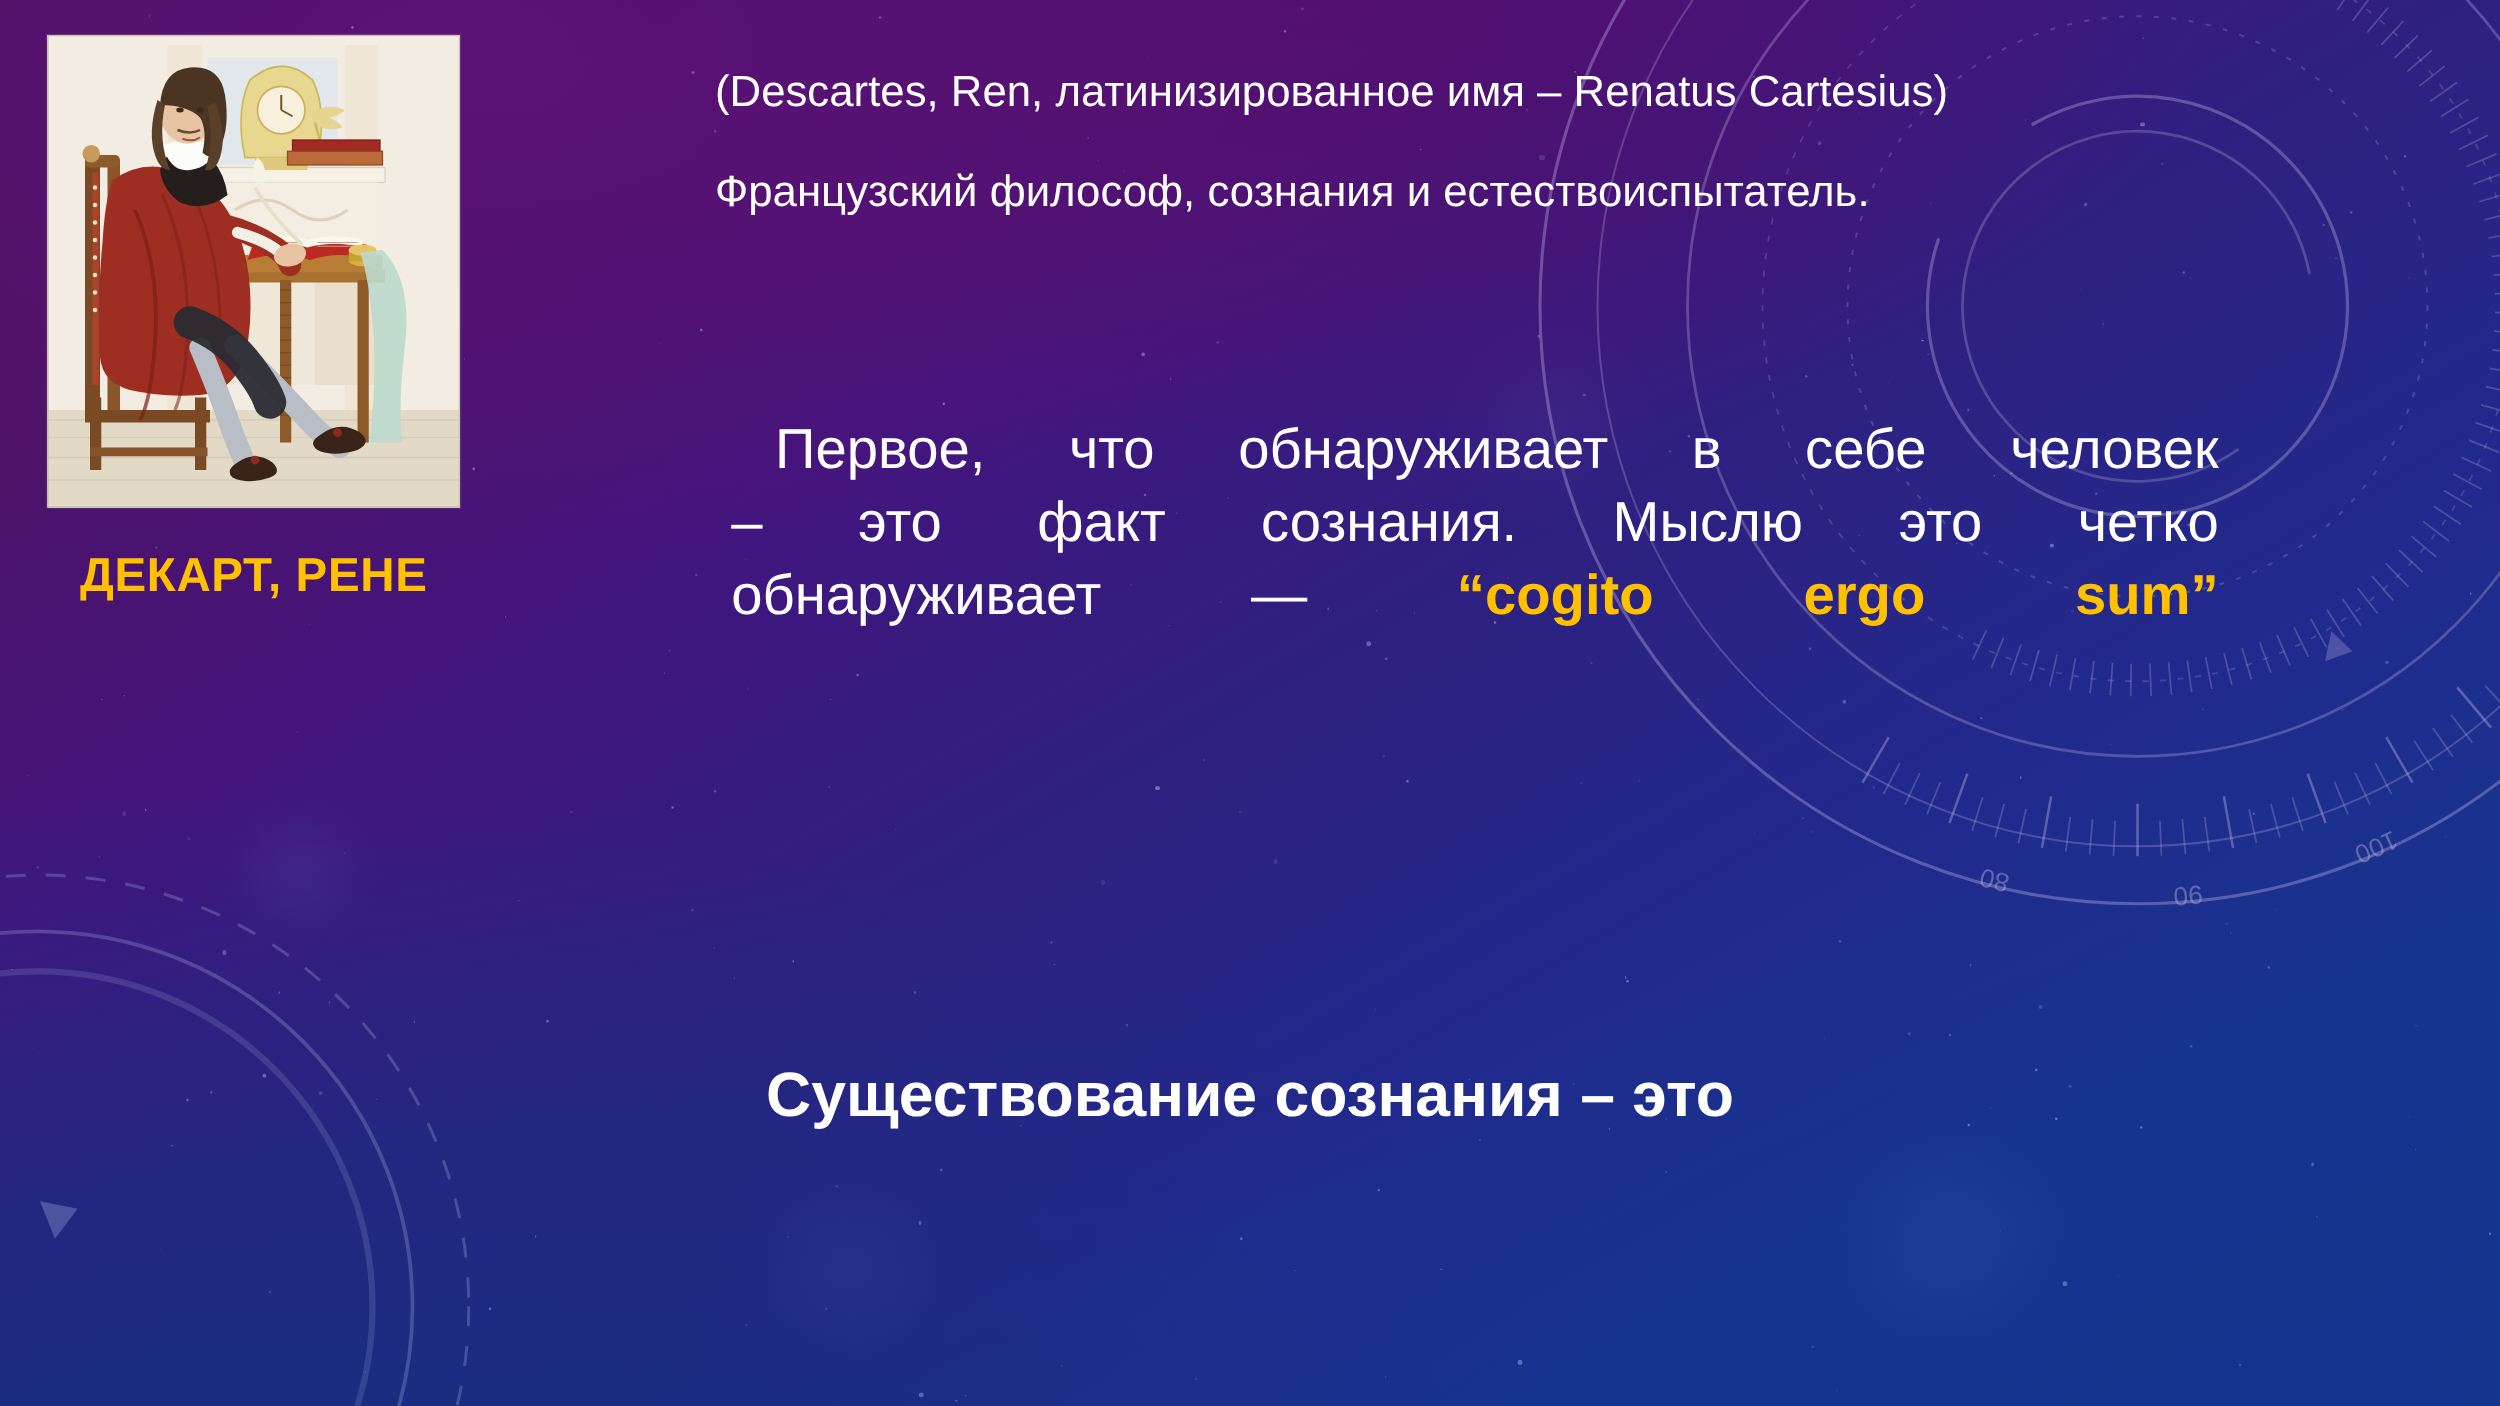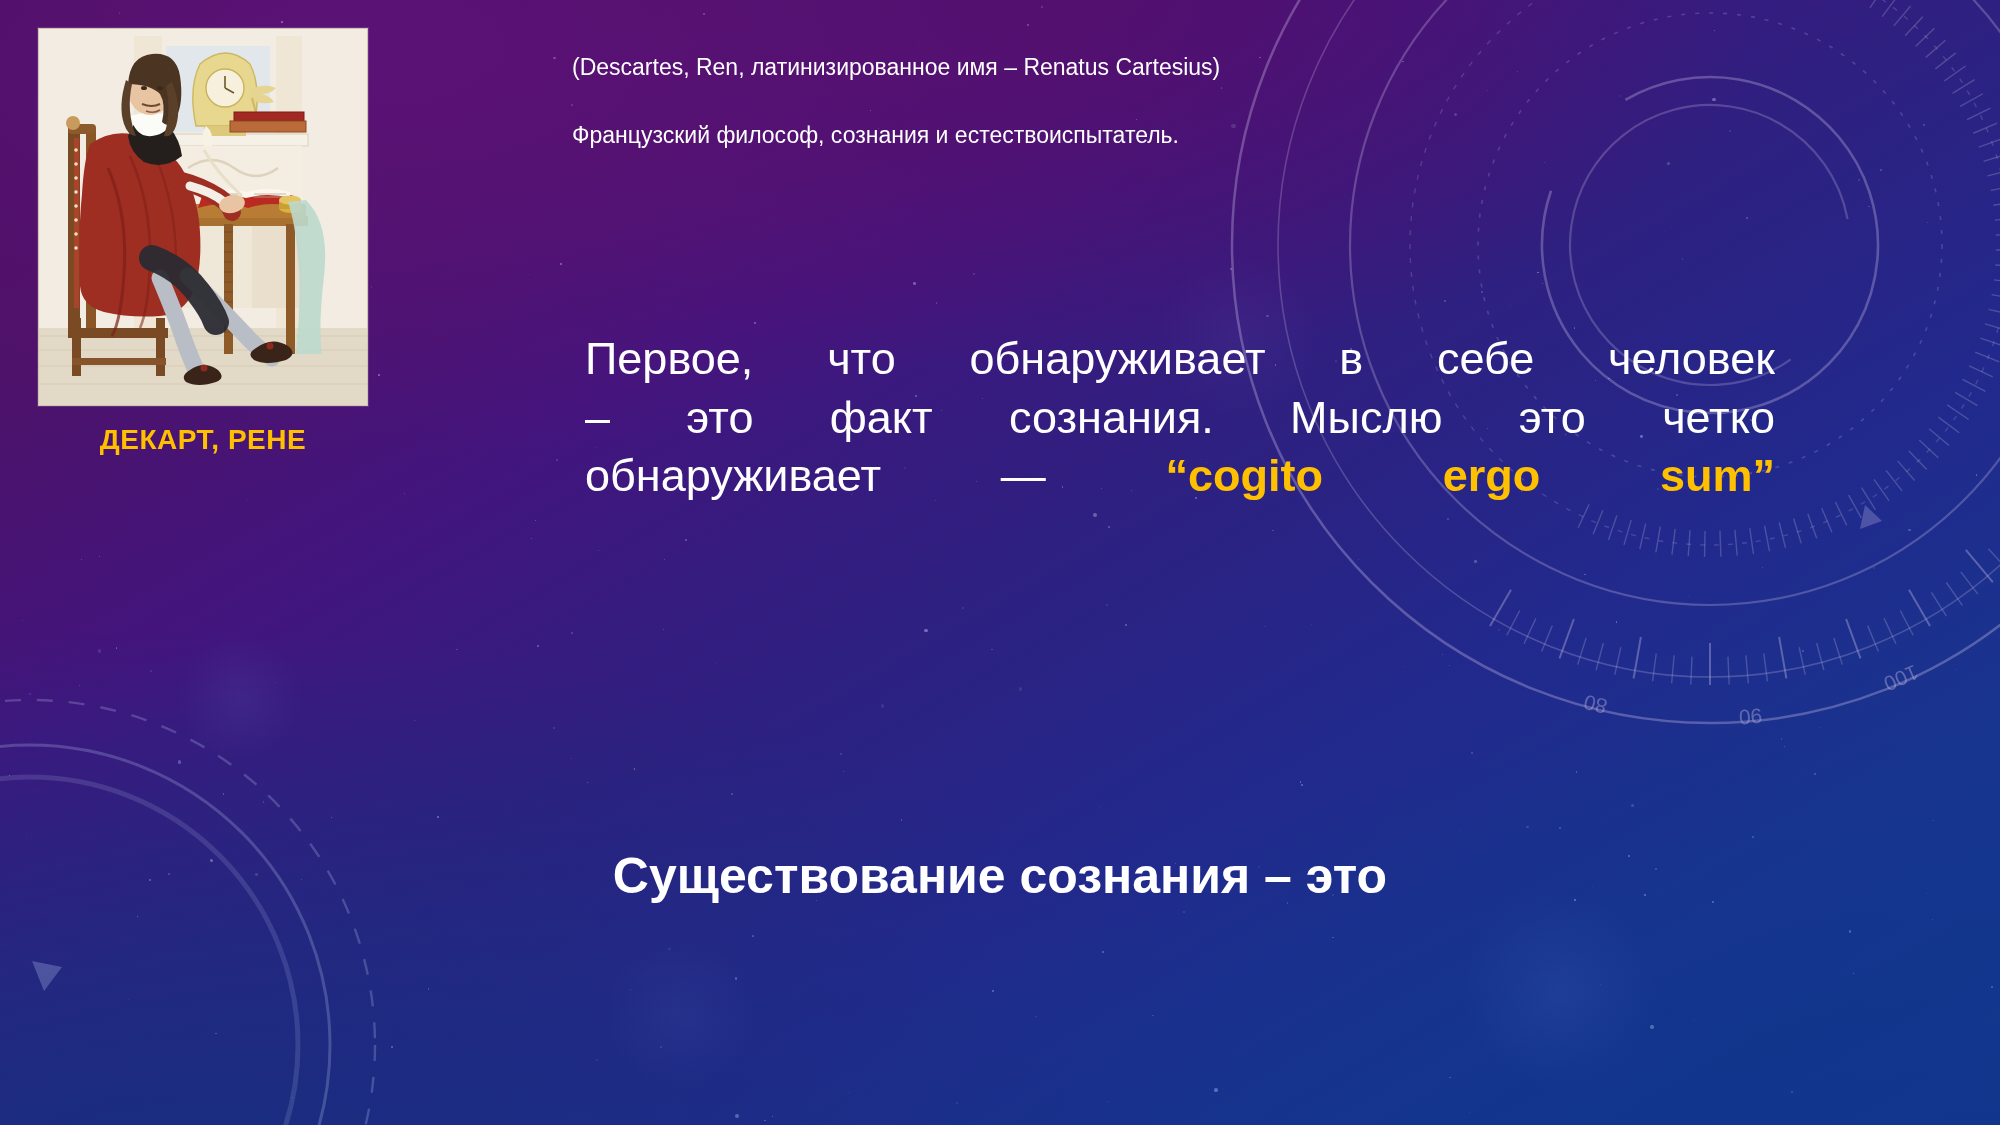--- a/index.html
+++ b/index.html
@@ -38,49 +38,49 @@
   
   .portrait-block{
     position:absolute;left:38px;top:28px;width:330px;
   }
   .portrait{
     width:330px;height:378px;display:block;
     background:#efe9e0;
     box-shadow:0 0 0 1px rgba(255,255,255,.12);
   }
   .cap1{
-    margin-top:18px;text-align:center;
-    color:#FFC000;font-weight:bold;font-size:28px;letter-spacing:.5px;
+    margin-top:34px;text-align:center;
+    color:#FFC000;font-weight:bold;font-size:38px;letter-spacing:.5px;
     font-family:"Liberation Sans", sans-serif;
   }
   .cap2{
     margin-top:8px;text-align:center;
     color:#FFC000;font-weight:bold;font-size:29px;
     font-family:"Liberation Sans", sans-serif;
   }
 
   
   .hdr{position:absolute;left:572px;top:56px;width:1360px;}
   .hdr .line{
-    color:#ffffff;font-size:23px;line-height:1.0;
+    color:#ffffff;font-size:35px;line-height:1.0;
     font-family:"Liberation Sans", sans-serif;
     white-space:nowrap;
   }
   .hdr .line + .line{margin-top:45px;}
 
   
   .quote{
     position:absolute;left:585px;top:330px;width:1190px;
     color:#ffffff;
     font-size:45px;line-height:1.30;
     font-family:"Liberation Sans", sans-serif;
     text-align:justify;
     text-align-last:justify;
   }
-  .quote .l{display:block;white-space:nowrap;}
+  .quote .l{display:block;white-space:nowrap;margin-left:35px;}
   .quote .just{
     display:flex;justify-content:space-between;white-space:nowrap;
   }
   .gold{color:#FFC000;font-weight:bold;}
 
   
   .headline{
     position:absolute;left:0;right:0;top:845px;
     text-align:center;color:#ffffff;font-weight:bold;
     font-size:50px;line-height:1.26;

